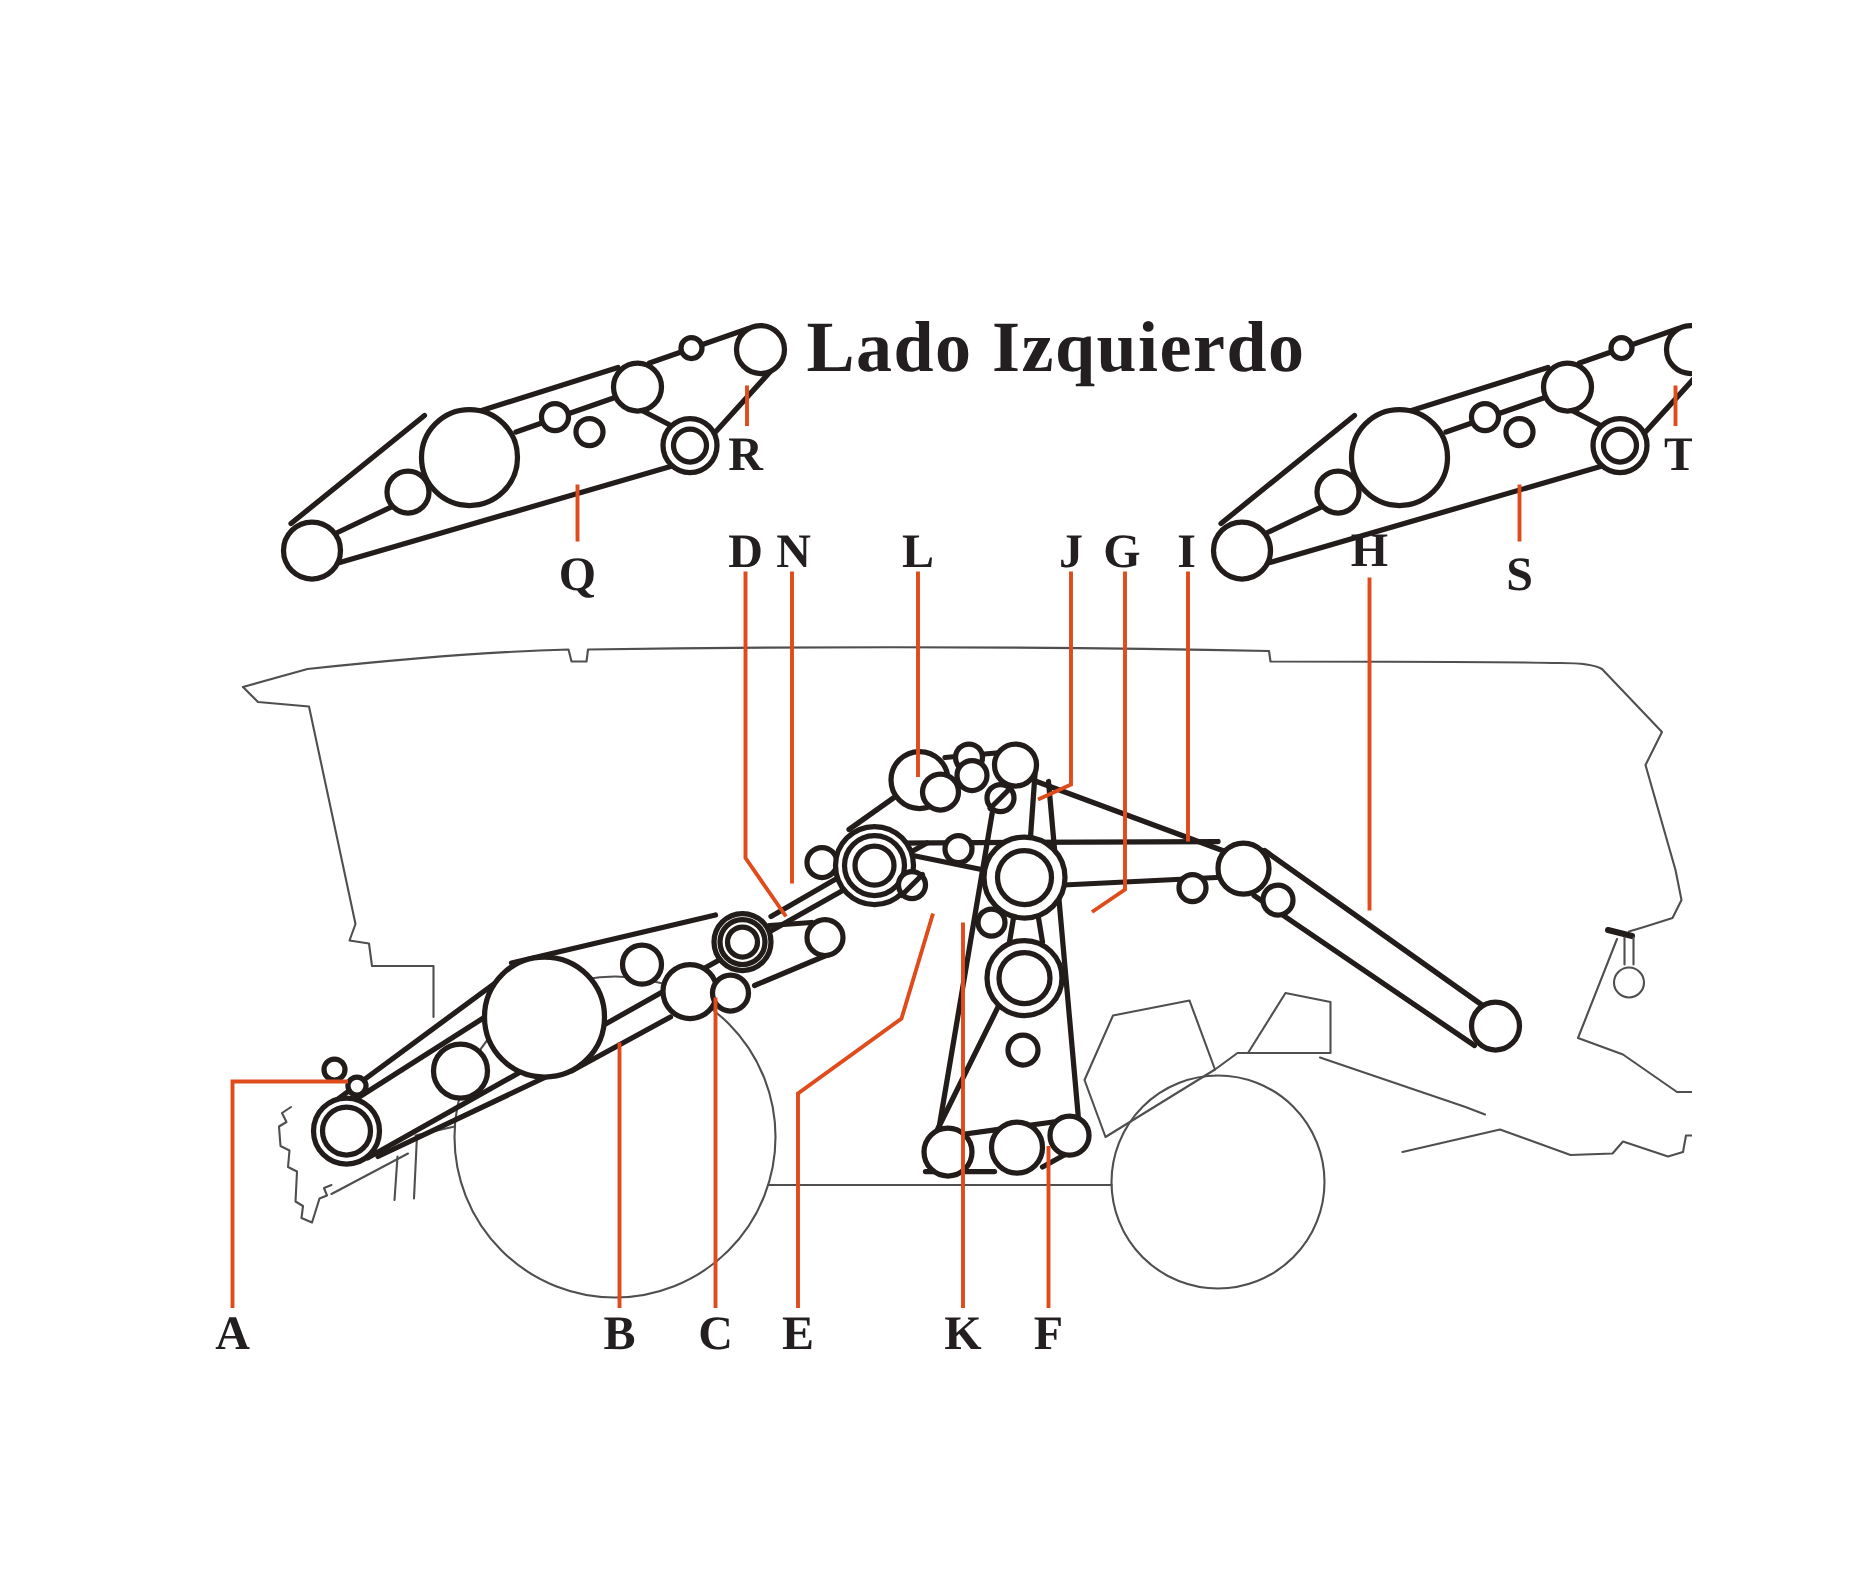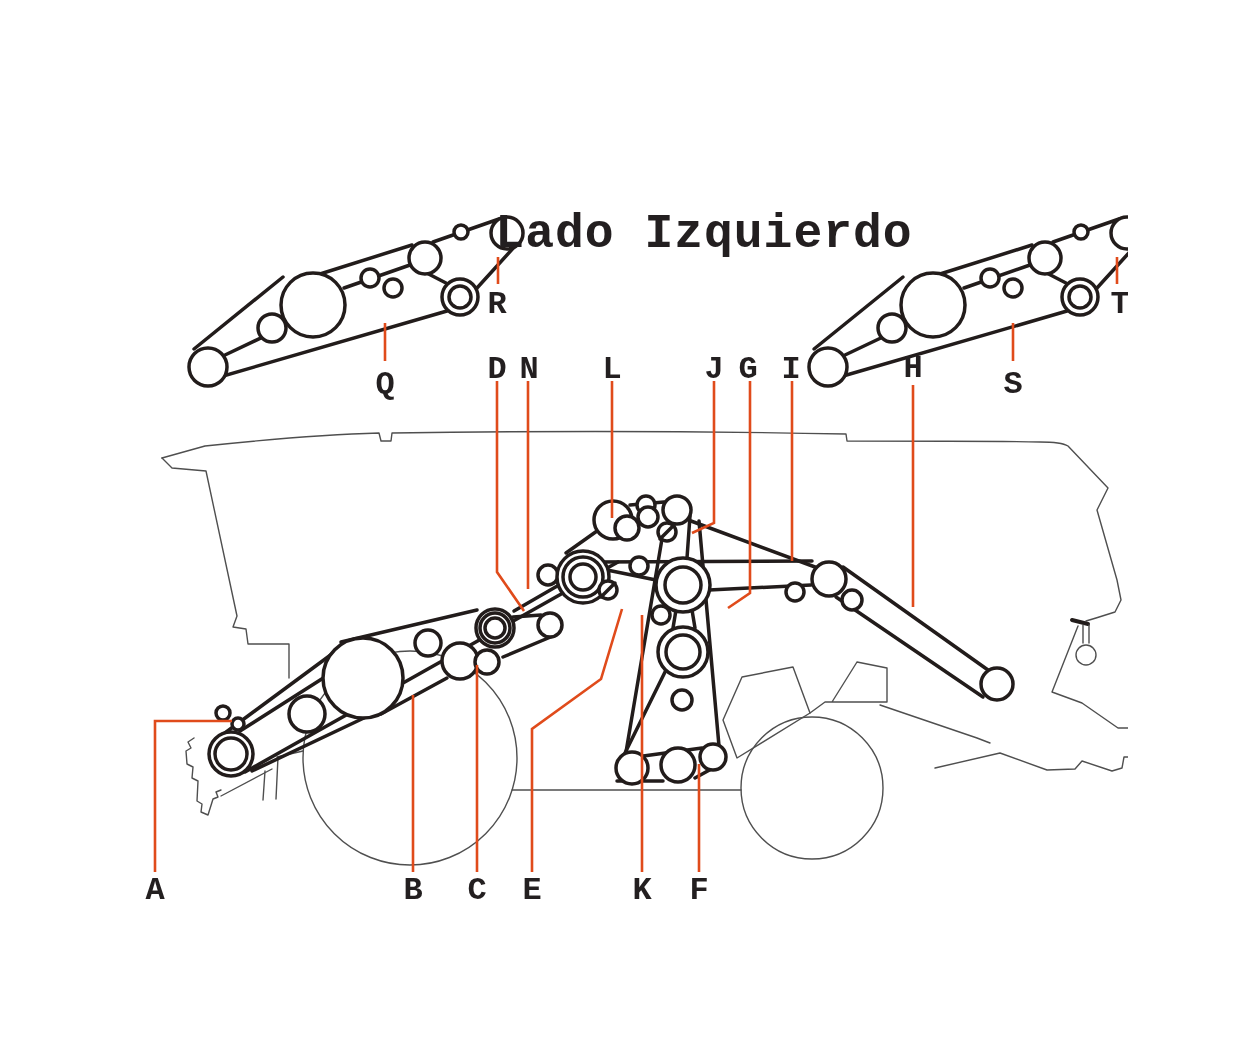--- a/index.html
+++ b/index.html
@@ -5,21 +5,21 @@
   :root{
     --accent:#e04b1b;
     --belt:#221c1b;
     --outline:#4f4f4f;
     --ink:#231f20;
     --paper:#ffffff;
   }
   html,body{margin:0;padding:0;background:var(--paper);}
   .stage{
     position:relative;width:1128px;height:1053px;background:var(--paper);
-    font-family:Liberation Mono, monospace;overflow:hidden;
+    font-family:Liberation Serif, serif;overflow:hidden;
   }
   svg{position:absolute;left:0;top:0;}
   .outline{stroke:var(--outline);stroke-width:1.4;fill:none;stroke-linejoin:round;stroke-linecap:round;}
   .belt{stroke:var(--belt);stroke-width:3.5;fill:none;stroke-linejoin:round;stroke-linecap:round;}
   .belt-fill{stroke:var(--belt);stroke-width:3.5;fill:#ffffff;}
   .leader{stroke:var(--accent);stroke-width:2.6;fill:none;stroke-linejoin:miter;stroke-linecap:butt;}
   .callout{fill:var(--ink);font-weight:bold;font-size:32px;text-anchor:middle;}
   .title{fill:var(--ink);font-weight:bold;font-size:48px;text-anchor:middle;letter-spacing:1px;}
 </style>
 </head>

